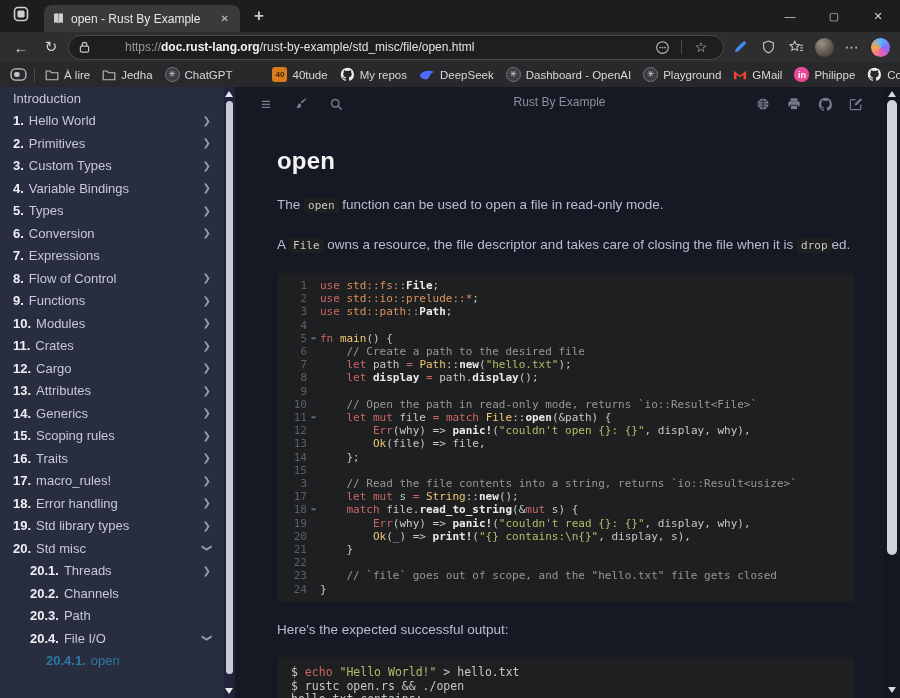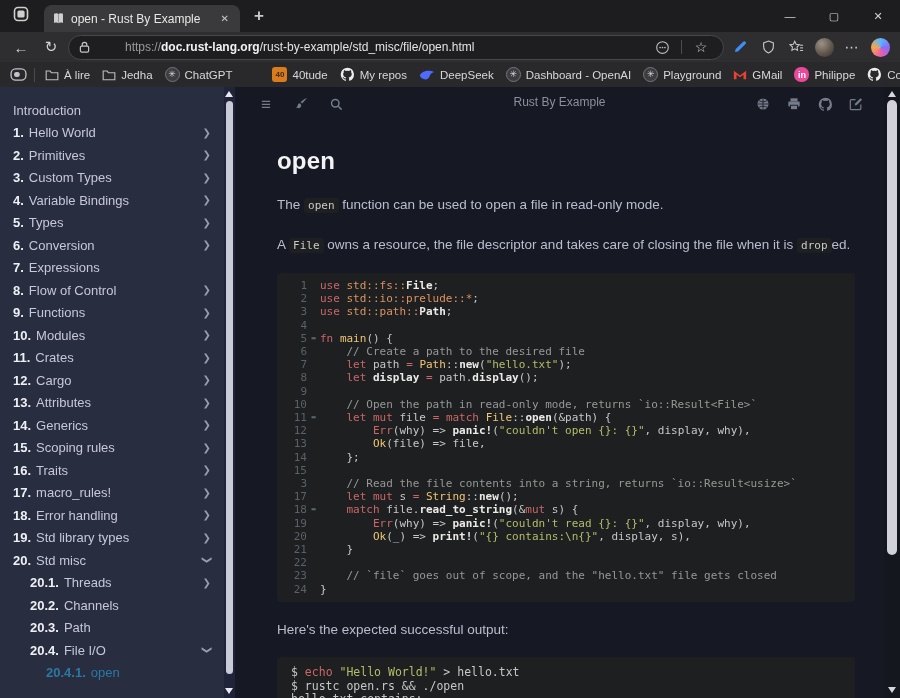--- a/index.html
+++ b/index.html
@@ -34,21 +34,21 @@
   .bm{display:flex;align-items:center;gap:5px;padding:2px 6px;border-radius:4px;flex:none;}
   .bm-div{width:1px;height:14px;background:#4a4a4e;margin:0 4px;flex:none;}
   .circ{width:15px;height:15px;border-radius:50%;display:inline-flex;align-items:center;justify-content:center;font-size:9px;line-height:1;}
   .circ.dark{background:#3c3c41;color:#dcdcdc;border:1px solid #74747a;box-sizing:border-box;}
   .sq40{width:15px;height:15px;background:#d97b1f;color:#402905;font-weight:bold;font-size:8px;
         display:inline-flex;align-items:center;justify-content:center;border-radius:3px;}
   .li{width:15px;height:15px;background:#ec4899;color:#fff;font-weight:bold;font-size:9px;
       display:inline-flex;align-items:center;justify-content:center;border-radius:7px;}
   
   .content{position:absolute;top:87px;left:0;right:0;bottom:0;background:#161923;}
-  .sidebar{position:absolute;left:0;top:0;bottom:0;width:224px;background:#282d3f;padding-top:12px;box-sizing:border-box;overflow:hidden;}
+  .sidebar{position:absolute;left:0;top:0;bottom:0;width:224px;background:#282d3f;box-sizing:border-box;overflow:hidden;}
   .sb-item{height:22.5px;display:flex;align-items:center;font-size:13px;padding-left:13px;color:#c6c8da;}
   .sb-item .num{font-weight:bold;color:#eff0f6;margin-right:5px;}
   .sb-item .lbl{color:#c6c8da;}
   .sb-item.indent1{padding-left:30px;}
   .sb-item.indent2{padding-left:46px;}
   .sb-item.active .num,.sb-item.active .lbl{color:#2b79a2;}
   .chev{margin-left:auto;margin-right:13px;color:#979cb1;font-size:10px;line-height:1;}
   .chev.down{transform:rotate(90deg);}
   .sb-scroll{position:absolute;left:224px;top:0;bottom:0;width:11px;background:#20243a;}
   .sb-thumb{position:absolute;left:2px;width:7px;top:14px;bottom:24px;background:#c9cbd6;border-radius:4px;}

